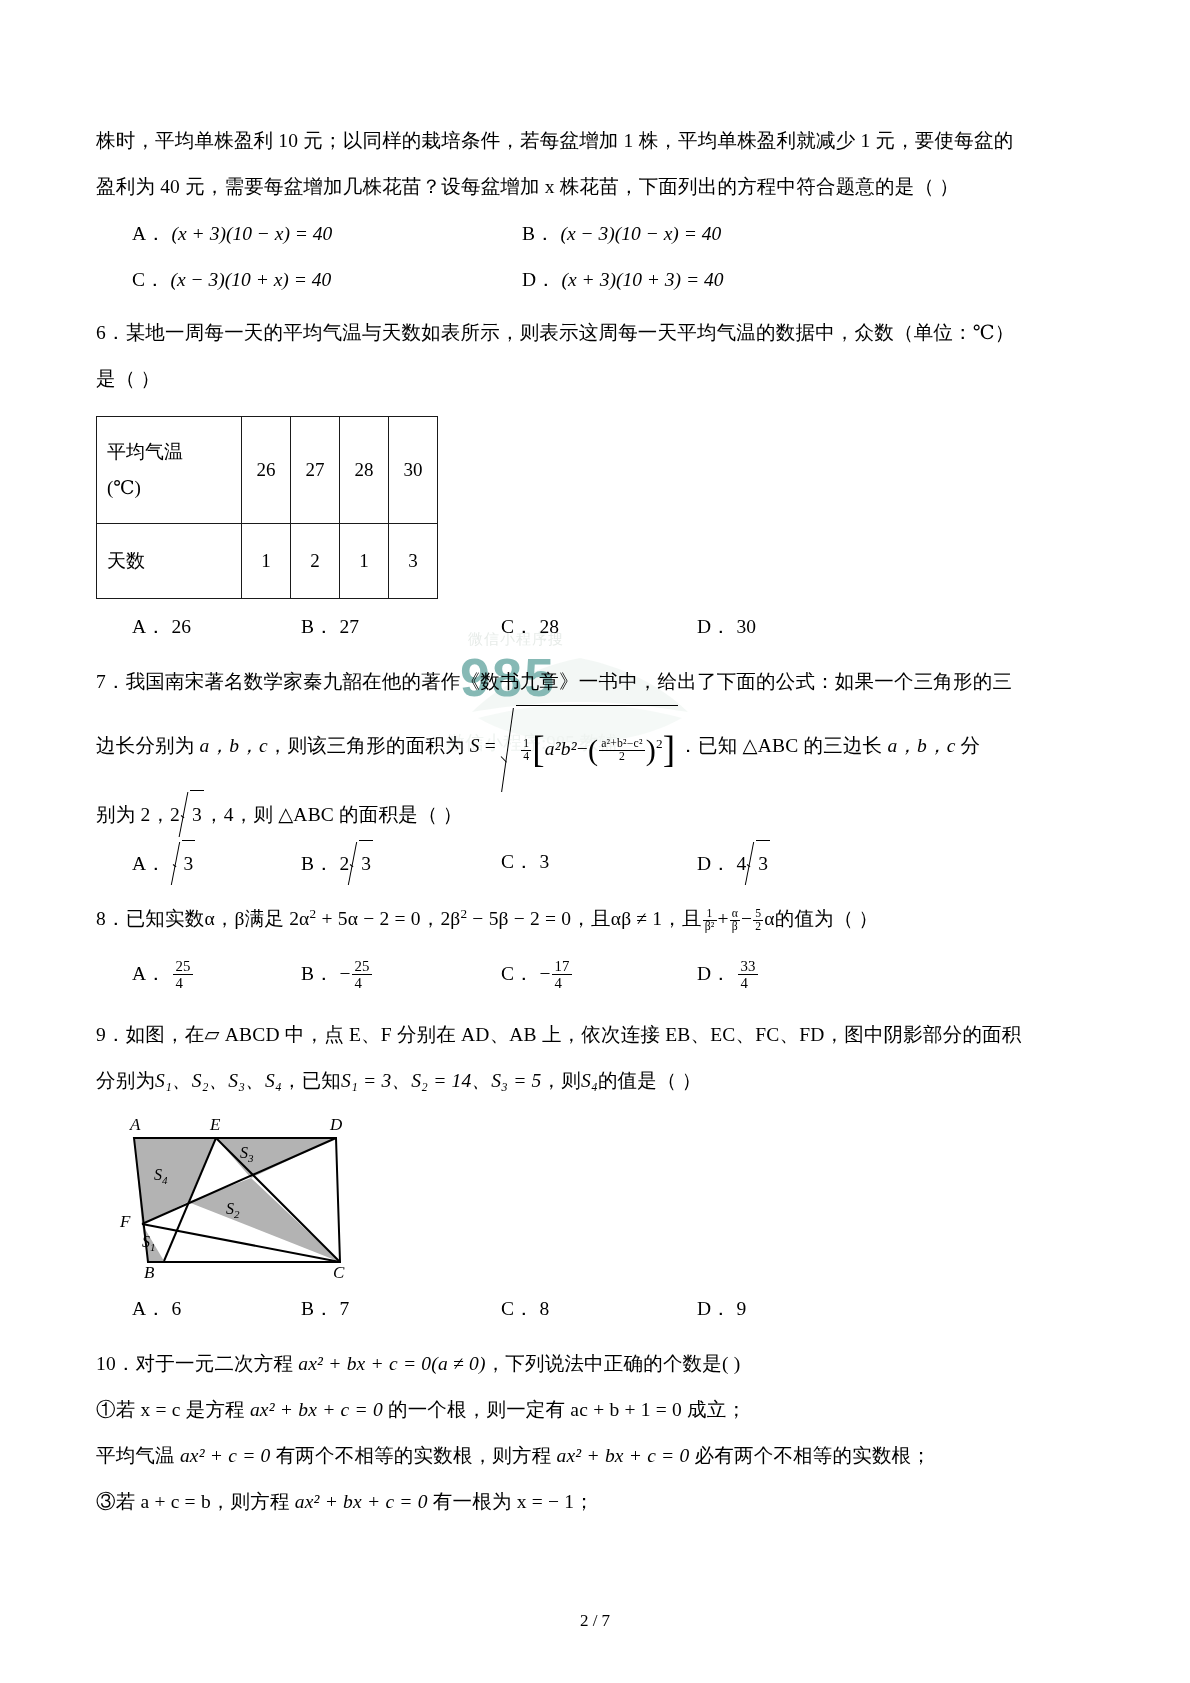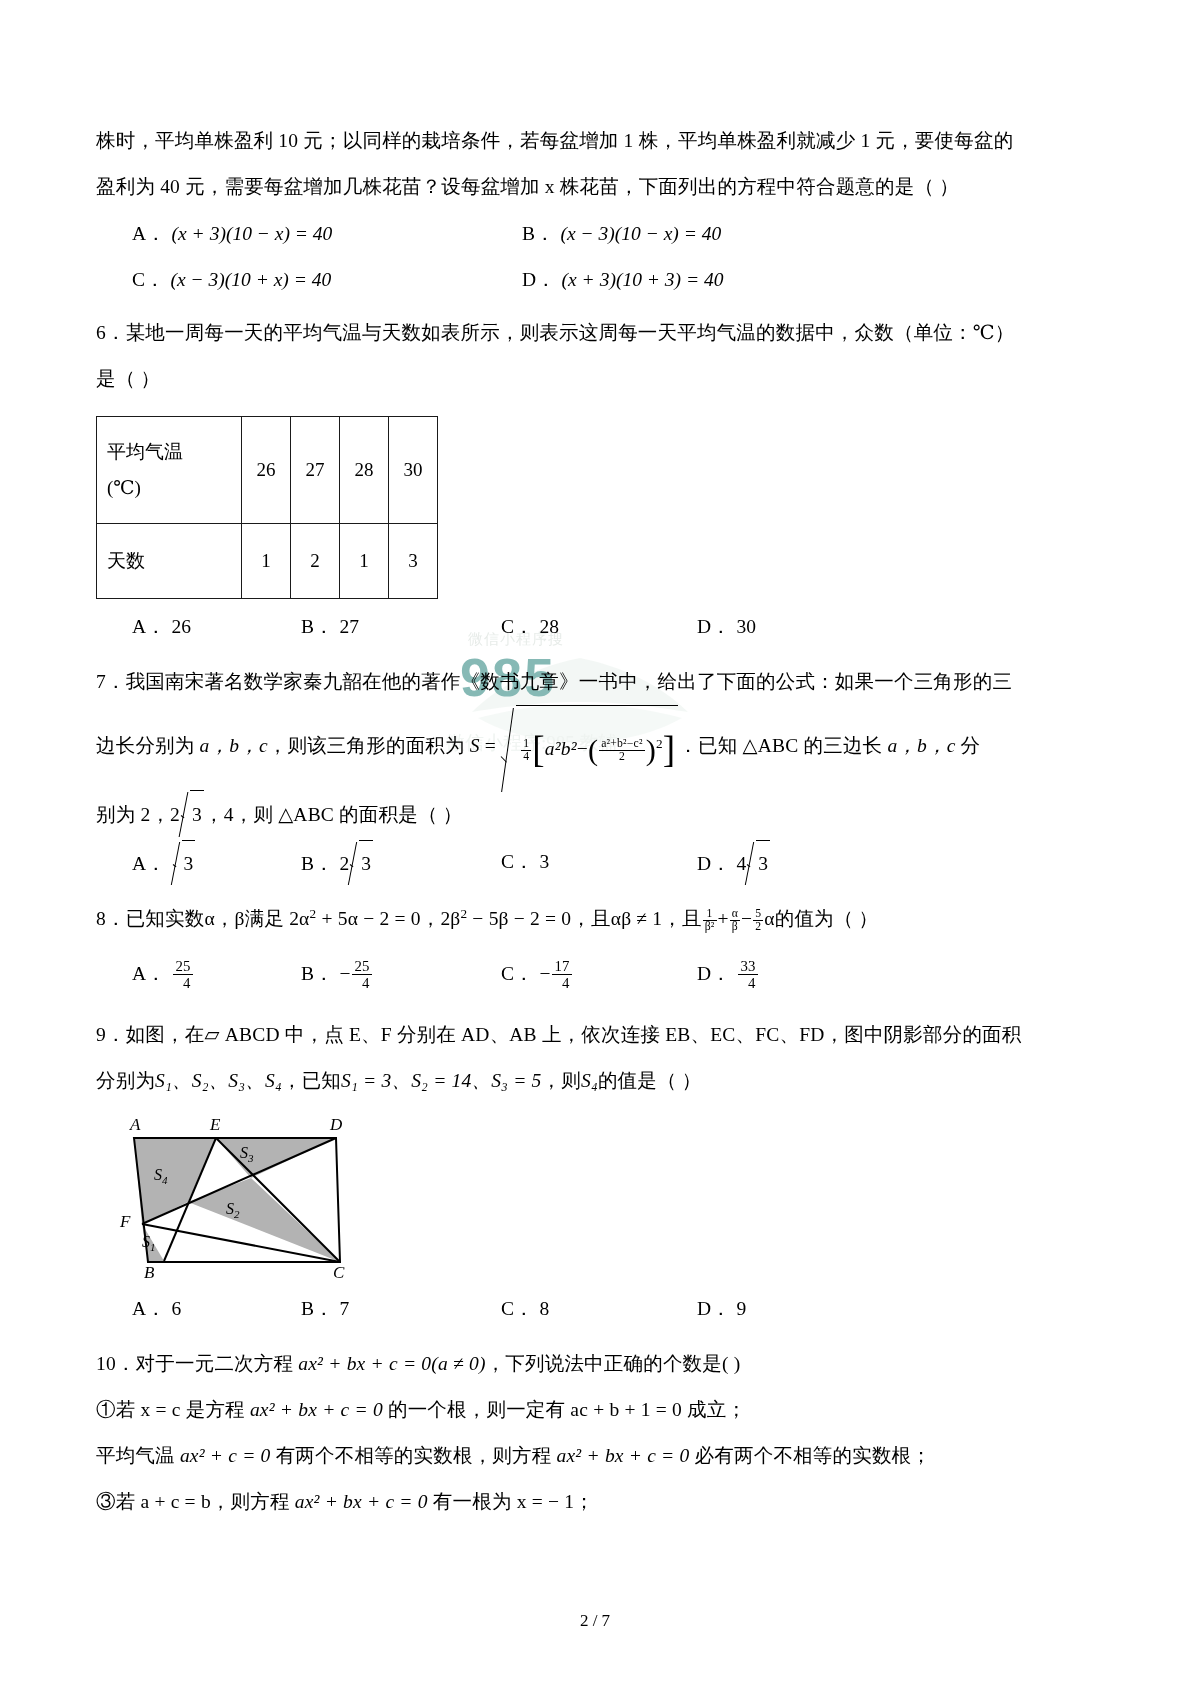--- a/index.html
+++ b/index.html
@@ -57,21 +57,21 @@
   .opt-w4 > .opt:nth-child(2) { width: 400px; }
 
   .opt-4col > .opt:nth-child(1) { width: 169px; }
   .opt-4col > .opt:nth-child(2) { width: 200px; }
   .opt-4col > .opt:nth-child(3) { width: 196px; }
 
   
   .frac {
     display: inline-block;
     vertical-align: middle;
-    text-align: right;
+    text-align: left;
     font-size: 0.76em;
     line-height: 1.08;
     margin: 12px 1px;
     position: relative;
     top: -1px;
   }
   .frac .num { display: block; padding: 0 3px; }
   .frac .den { display: block; border-top: 1.3px solid #000; padding: 0 3px; }
 
   .sfrac {

